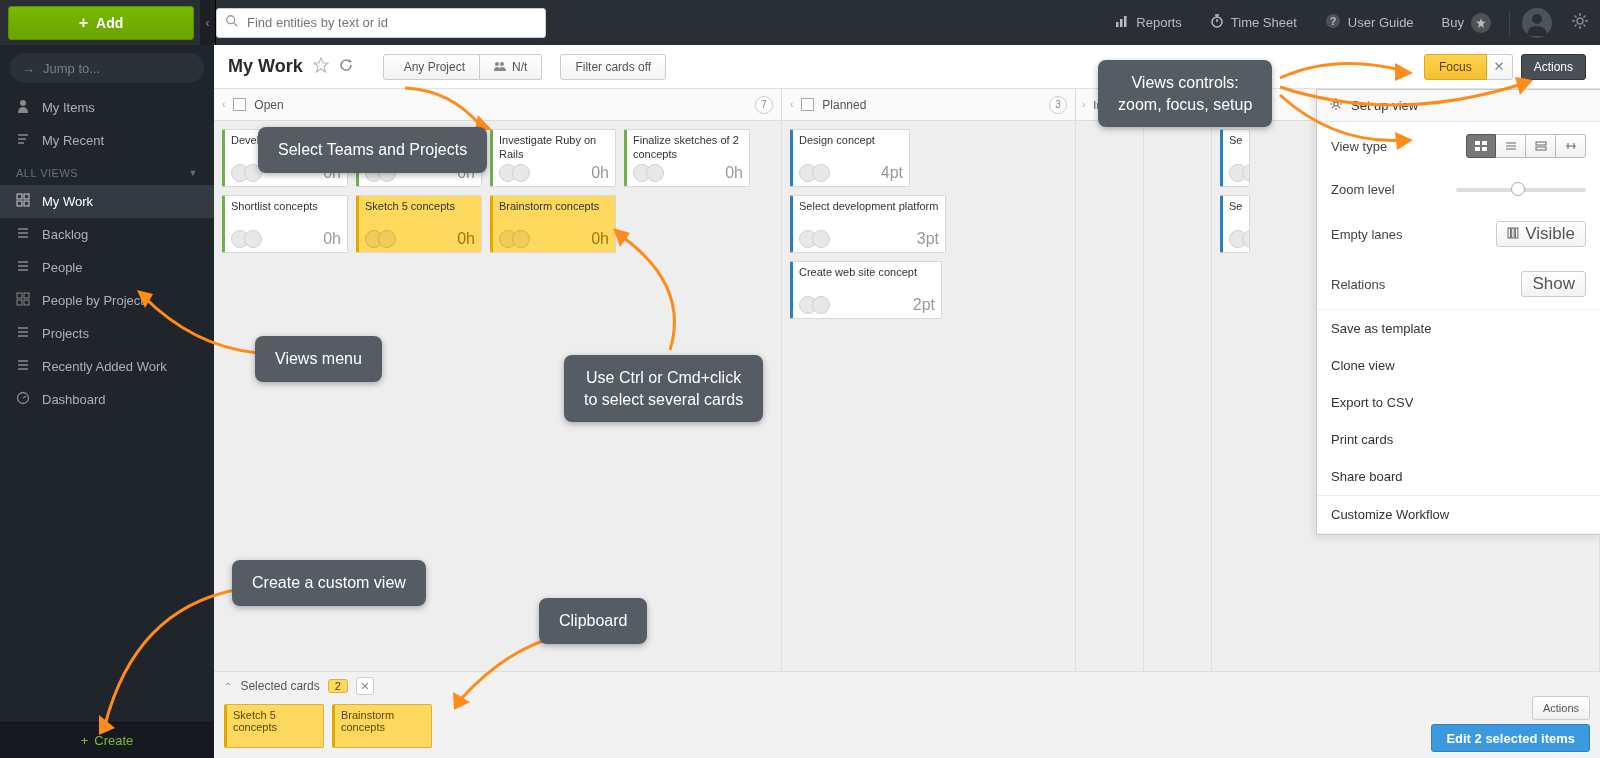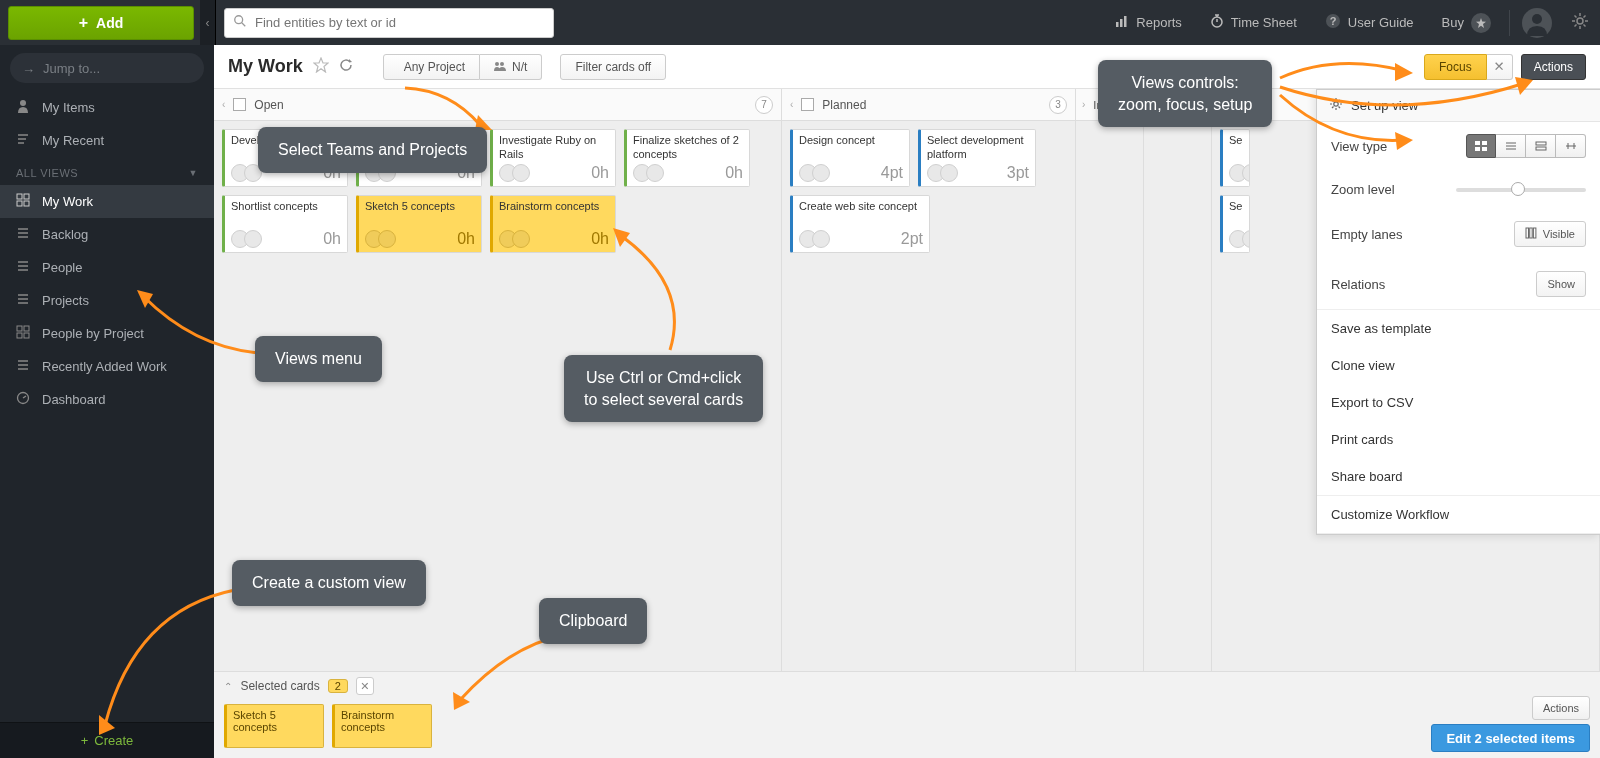--- a/index.html
+++ b/index.html
@@ -2,21 +2,21 @@
 <html><head>
 <meta charset="utf-8">
 <style>
 * { margin: 0; padding: 0; box-sizing: border-box; font-family: -apple-system, BlinkMacSystemFont, "Segoe UI", Arial, sans-serif; }
 body { width: 1600px; height: 758px; overflow: hidden; background: #f0f0f0; position: relative; }
 
 
 .topbar { height: 45px; background: #2a2f35; display: flex; align-items: center; color: #ccc; }
 .add-btn { margin: 0 6px 0 8px; width: 186px; height: 34px; background: linear-gradient(#7ab800,#6ba300); border: 1px solid #5a8f00; border-radius: 3px; color: #fff; font-size: 14px; font-weight: bold; display: flex; align-items: center; justify-content: center; gap: 8px; cursor: pointer; }
 .collapse-sidebar { width: 16px; height: 45px; background: #1c2025; display: flex; align-items: center; justify-content: center; color: #888; cursor: pointer; font-size: 12px; border-right: 1px solid #000; }
-.search-wrap { margin-left: 8px; display: flex; align-items: center; }
+.search-wrap { display: flex; align-items: center; }
 .search-input { width: 330px; height: 30px; background: #fff; border: 1px solid #ccc; border-radius: 3px; padding: 0 10px 0 30px; font-size: 13px; color: #333; }
 .search-icon-pos { position: absolute; margin-left: 9px; color: #999; }
 .topbar-right { margin-left: auto; display: flex; align-items: center; gap: 0; height: 100%; }
 .tb-link { display: flex; align-items: center; gap: 7px; color: #bbb; font-size: 13px; padding: 0 14px; height: 100%; cursor: pointer; }
 .badge-circle { width: 20px; height: 20px; border-radius: 50%; background: #4d5257; display: flex; align-items: center; justify-content: center; }
 .avatar-top { width: 30px; height: 30px; border-radius: 50%; background: #4d5257; margin: 0 8px; }
 .gear-top { color: #888; padding: 0 10px; cursor: pointer; }
 
 
 .sidebar { position: absolute; left: 0; top: 45px; bottom: 0; width: 214px; background: #20252b; color: #a9adb2; font-size: 13px; }
@@ -69,21 +69,21 @@
 .card.yellow .av { background: #f0cc5a; border-color: #d9b33e; }
 .est { font-size: 16px; color: #999; }
 .card.yellow .est { color: #a07800; }
 .col-split .card { width: 121px; }
 
 
 .setup-panel { position: absolute; right: 0; top: 0; width: 284px; background: #fff; border: 1px solid #ccc; border-right: none; box-shadow: -2px 2px 8px rgba(0,0,0,0.1); z-index: 50; }
 .setup-hdr { height: 32px; border-bottom: 1px solid #e5e5e5; display: flex; align-items: center; padding: 0 12px; font-size: 13px; color: #333; gap: 8px; background: #f9f9f9; }
 .setup-row { padding: 12px 14px; display: flex; align-items: center; justify-content: space-between; font-size: 13px; color: #444; }
 .setup-sep { border-top: 1px solid #eee; }
-.toggle-btn { height: 26px; padding: 0 10px; background: linear-gradient(#fff,#f3f3f3); border: 1px solid #ccc; border-radius: 3px; font-size: 11px; color: #555; display: flex; align-items: center; gap: 6px; cursor: pointer; }
+.toggle-btn { height: 26px; padding: 0 10px; background: linear-gradient(#fff,#f3f3f3); border: 1px solid #ccc; border-radius: 3px; font-size: 17px; color: #555; display: flex; align-items: center; gap: 6px; cursor: pointer; }
 .view-types { display: flex; }
 .vt { width: 30px; height: 24px; border: 1px solid #bbb; background: linear-gradient(#fff,#f0f0f0); display: flex; align-items: center; justify-content: center; cursor: pointer; }
 .vt:first-child { border-radius: 3px 0 0 3px; }
 .vt:last-child { border-radius: 0 3px 3px 0; }
 .vt.active { background: #777; border-color: #555; color: #fff; }
 .vt + .vt { border-left: none; }
 .slider { width: 130px; height: 4px; background: #ddd; border-radius: 2px; position: relative; }
 .slider-handle { position: absolute; width: 14px; height: 14px; background: #fff; border: 1px solid #aaa; border-radius: 50%; top: -6px; left: 55px; cursor: pointer; }
 .setup-link { padding: 11px 14px; font-size: 13px; color: #333; cursor: pointer; }
 .setup-link.danger { color: #d9534f; }
@@ -231,34 +231,34 @@
   <div class="side-item">
     <span><svg width="14" height="14" viewBox="0 0 14 14">
           <line x1="2" y1="3" x2="12" y2="3" stroke="#888" stroke-width="1.5"></line>
           <line x1="2" y1="7" x2="12" y2="7" stroke="#888" stroke-width="1.5"></line>
           <line x1="2" y1="11" x2="12" y2="11" stroke="#888" stroke-width="1.5"></line>
         </svg></span>
     <span>People</span>
   </div>
   <div class="side-item">
     <span><svg width="14" height="14" viewBox="0 0 14 14">
-          <line x1="2" y1="3" x2="12" y2="3" stroke="#888" stroke-width="1.5"></line>
-          <line x1="2" y1="7" x2="12" y2="7" stroke="#888" stroke-width="1.5"></line>
-          <line x1="2" y1="11" x2="12" y2="11" stroke="#888" stroke-width="1.5"></line>
-        </svg></span>
-    <span>Projects</span>
-  </div>
-  <div class="side-item">
-    <span><svg width="14" height="14" viewBox="0 0 14 14">
           <rect x="1" y="1" width="5" height="5" fill="none" stroke="#888"></rect>
           <rect x="8" y="1" width="5" height="5" fill="none" stroke="#888"></rect>
           <rect x="1" y="8" width="5" height="5" fill="none" stroke="#888"></rect>
           <rect x="8" y="8" width="5" height="5" fill="none" stroke="#888"></rect>
         </svg></span>
     <span>People by Project</span>
+  </div>
+  <div class="side-item">
+    <span><svg width="14" height="14" viewBox="0 0 14 14">
+          <line x1="2" y1="3" x2="12" y2="3" stroke="#888" stroke-width="1.5"></line>
+          <line x1="2" y1="7" x2="12" y2="7" stroke="#888" stroke-width="1.5"></line>
+          <line x1="2" y1="11" x2="12" y2="11" stroke="#888" stroke-width="1.5"></line>
+        </svg></span>
+    <span>Projects</span>
   </div>
   <div class="side-item">
     <span><svg width="14" height="14" viewBox="0 0 14 14">
           <line x1="2" y1="3" x2="12" y2="3" stroke="#888" stroke-width="1.5"></line>
           <line x1="2" y1="7" x2="12" y2="7" stroke="#888" stroke-width="1.5"></line>
           <line x1="2" y1="11" x2="12" y2="11" stroke="#888" stroke-width="1.5"></line>
         </svg></span>
     <span>Recently Added Work</span>
   </div>
   <div class="side-item">
@@ -411,31 +411,31 @@
             <div class="card " style="width:120px">
               <div class="card-title">Design concept</div>
               <div class="card-footer">
                 <div class="avatars">
                   <span class="av"></span>
                   <span class="av"></span>
                 </div>
                 <span class="est">4pt</span>
               </div>
             </div>
-            <div class="card " style="width:118px">
+            <div class="card " style="width:156px">
               <div class="card-title">Select development platform</div>
               <div class="card-footer">
                 <div class="avatars">
                   <span class="av"></span>
                   <span class="av"></span>
                 </div>
                 <span class="est">3pt</span>
               </div>
             </div>
-            <div class="card " style="width:140px">
+            <div class="card " style="width:152px">
               <div class="card-title">Create web site concept</div>
               <div class="card-footer">
                 <div class="avatars">
                   <span class="av"></span>
                   <span class="av"></span>
                 </div>
                 <span class="est">2pt</span>
               </div>
             </div>
           </div>

